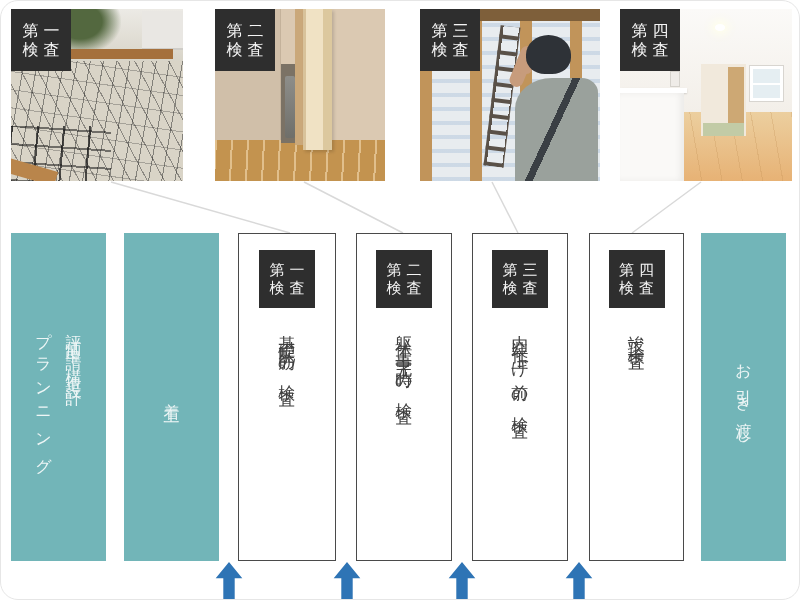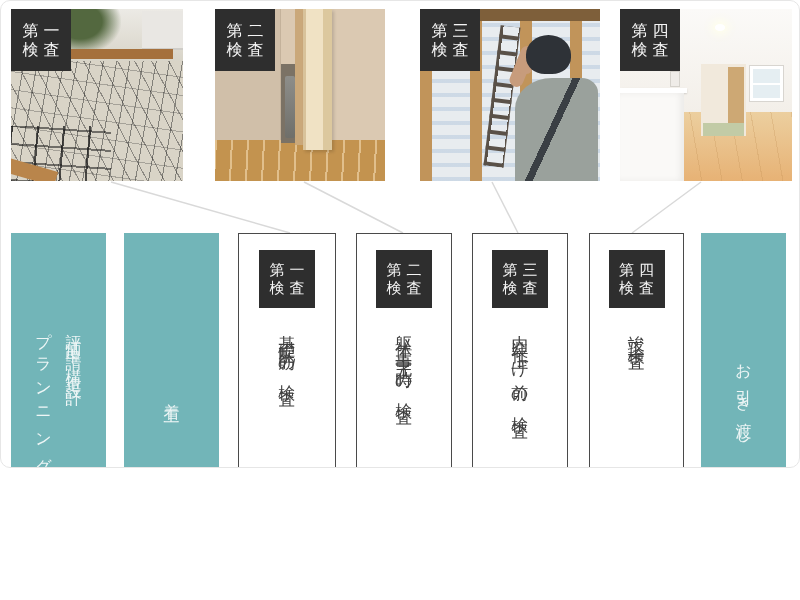--- a/index.html
+++ b/index.html
@@ -2,22 +2,22 @@
 <html style="--teal: #72b5b8; --badge_bg: #2e2e2e; --badge_text: #f5f5f5; --inspection_border: #4a4a4a; --inspection_text: #3f3f3f; --phase_text: #eef6f6; --arrow: #2e74b5; --connector: #d9d9d9; --page_bg: #ffffff; --page_border: #e6e6e6;"><head>
 <meta charset="utf-8">
 <style>
   :root{
     --teal:#72b5b8; --badge_bg:#2e2e2e; --badge_text:#f5f5f5;
     --inspection_border:#4a4a4a; --inspection_text:#3f3f3f;
     --phase_text:#eef6f6; --arrow:#2e74b5; --connector:#d9d9d9;
     --page_bg:#ffffff; --page_border:#e6e6e6;
   }
   html,body{margin:0;padding:0;background:#fff;font-family:"DejaVu Sans",sans-serif;}
-  .canvas{position:relative;width:800px;height:468px;background:var(--page_bg);
-    border:1px solid var(--page_border);border-radius:10px;overflow:hidden;box-sizing:border-box;}
+  .canvas{position:relative;width:800px;height:600px;background:var(--page_bg);
+    border:1px solid var(--page_border);border-radius:18px;overflow:hidden;box-sizing:border-box;}
   .connectors{position:absolute;left:0;top:0;width:800px;height:600px;z-index:1;}
   
   .photo{position:absolute;top:8px;height:172px;overflow:hidden;z-index:2;background:#ddd;}
   .layer{position:absolute;}
   .photo-badge{position:absolute;left:0;top:0;width:60px;height:62px;background:var(--badge_bg);
     display:flex;flex-direction:column;align-items:center;justify-content:center;gap:3px;z-index:5;}
   .photo-badge span{color:var(--badge_text);font-size:16px;line-height:1;white-space:pre;}
   
   .p1-top{left:0;top:0;right:0;height:30%;background:linear-gradient(180deg,#eceae5,#d8d4c8);}
   .p1-tree{left:16%;top:-8%;width:48%;height:34%;background:radial-gradient(ellipse at 50% 45%,#53683f 0 38%,rgba(83,104,63,0) 72%);}

